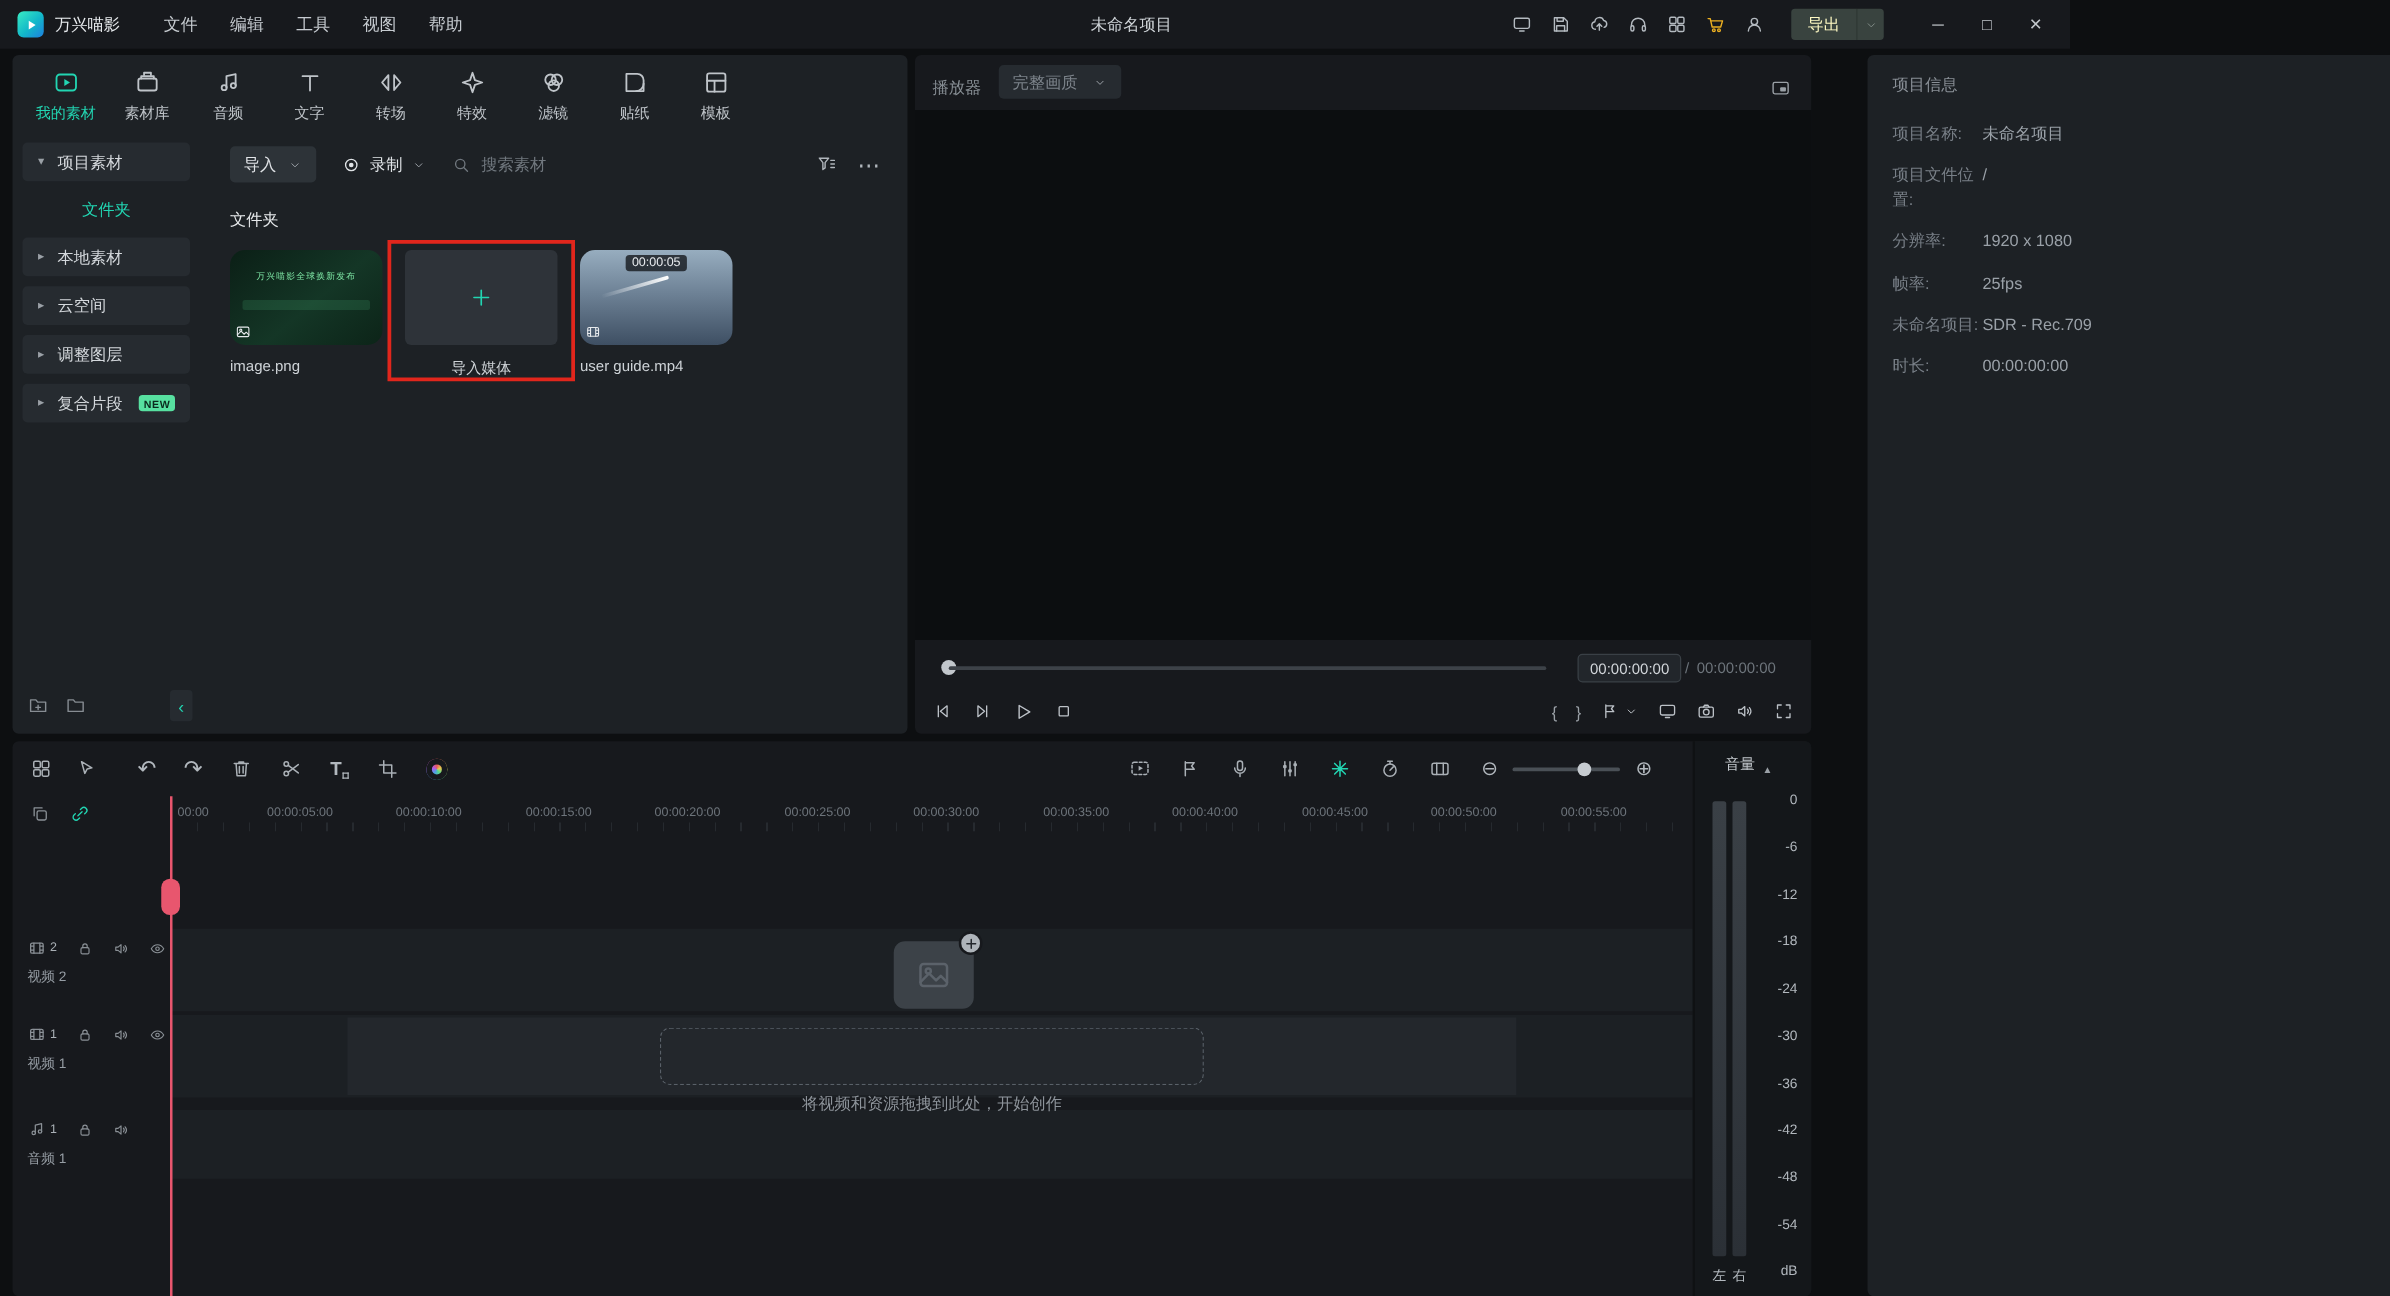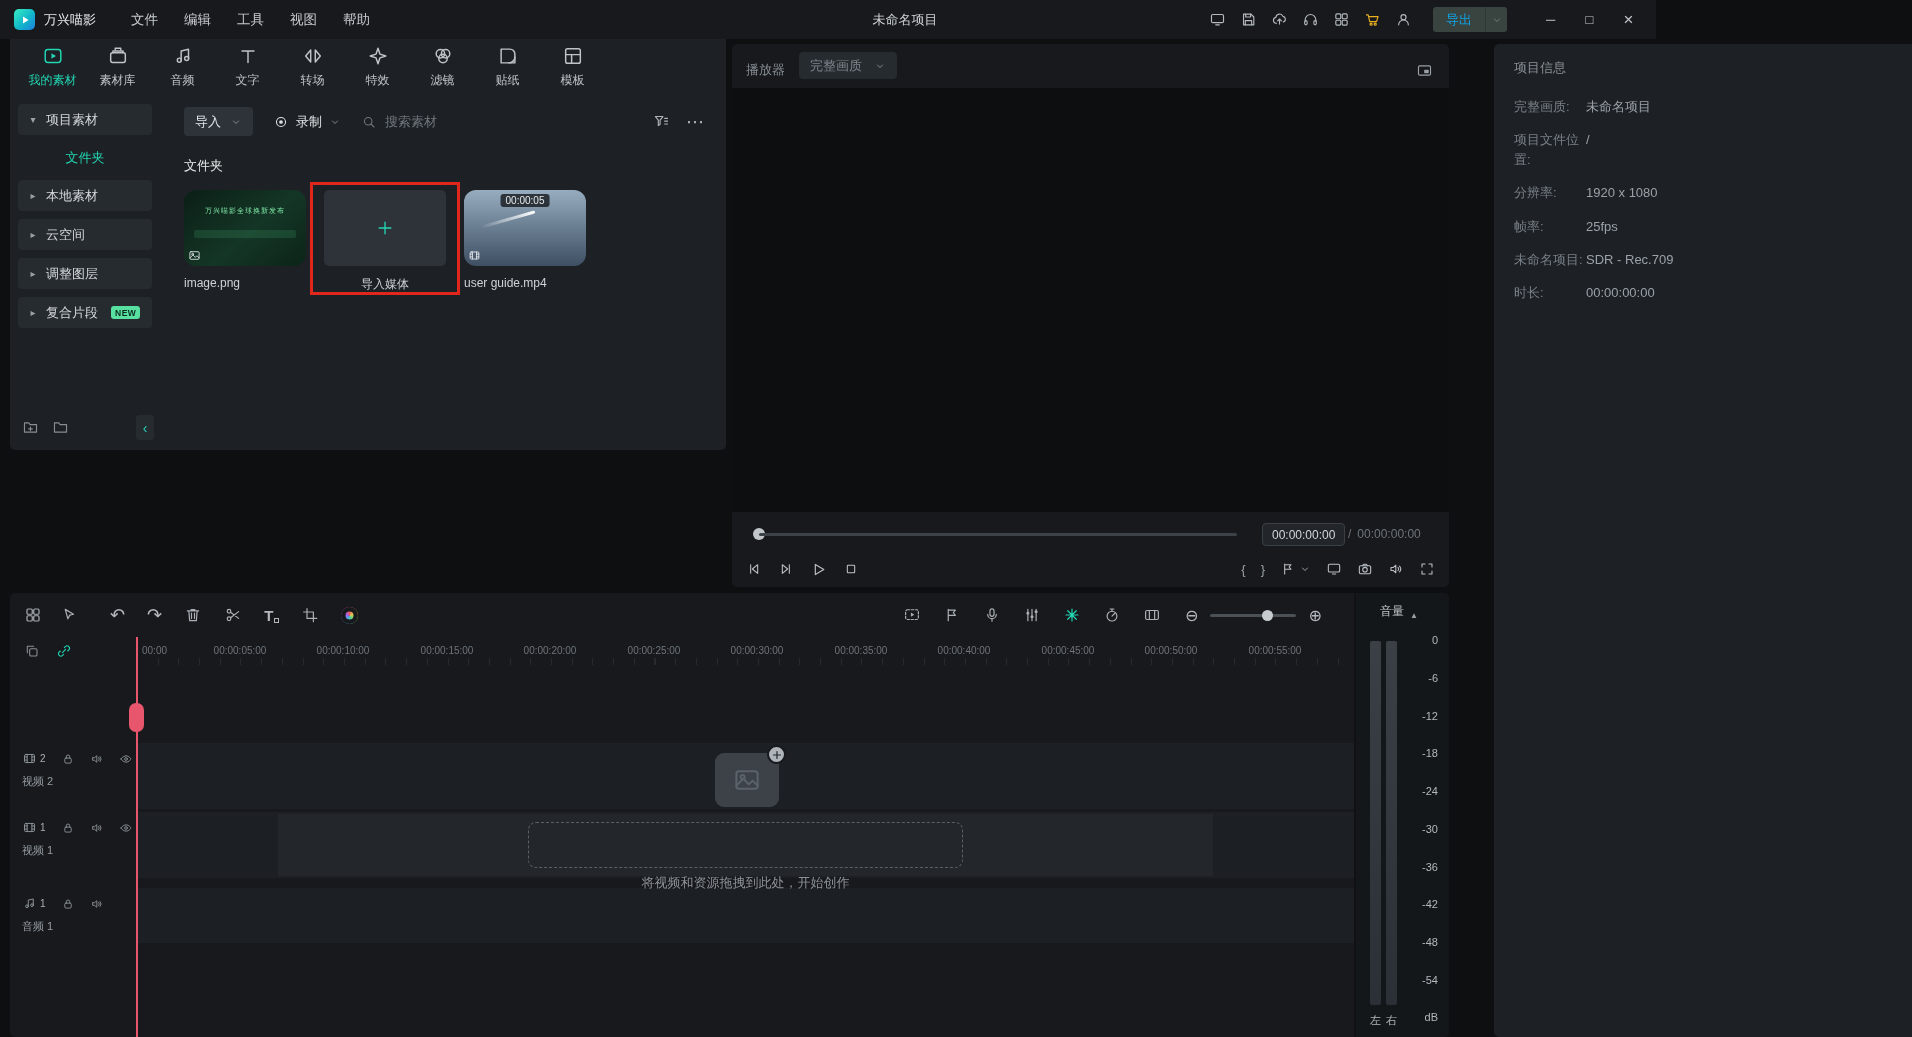--- a/index.html
+++ b/index.html
@@ -14,26 +14,26 @@
 .logo{display:flex;align-items:center;gap:9px;padding:0 14px}
 .logo-mark{width:21px;height:21px;border-radius:5px;background:linear-gradient(135deg,#35e8c4 5%,#12b7c9 55%,#1e7fe0);display:flex;align-items:center;justify-content:center;color:#fff}
 .logo-name{font-size:13px;color:#e8ebee}
 .menubar{display:flex;margin-left:8px}
 .menu-item{padding:5px 13px;font-size:13.5px;color:#c6cbd0;border-radius:4px;cursor:default}
 .win-title{position:absolute;left:905px;transform:translateX(-50%);font-size:13px;color:#cfd4d8}
 .topbar-right{position:absolute;right:0;top:0;height:39px;display:flex;align-items:center;padding-right:8px}
 .tb-icon{width:31px;height:39px;display:flex;align-items:center;justify-content:center;color:#b4bac0}
 .tb-icon.cart{color:#edb021}
 .export-btn{display:flex;align-items:center;margin:0 24px 0 14px;height:25px;background:#39433f;border-radius:3px;overflow:hidden}
-.export-label{padding:0 13px;font-size:13px;color:#0ea5e9}
+.export-label{padding:0 13px;font-size:13px;color:#fef9c3}
 .export-caret{width:22px;height:100%;display:flex;align-items:center;justify-content:center;color:#7f8a85;border-left:1px solid #2f3834}
 .win-btn{width:39px;height:39px;display:flex;align-items:center;justify-content:center;color:#c2c7cc;font-size:13px}
 .win-btn.close{font-size:17px}
 
-.media-panel{left:10px;top:34px;width:716px;height:416px}
+.media-panel{left:10px;top:44px;width:716px;height:543px}
 .media-tabs{display:flex;padding:7px 4px 0 10px;height:58px}
 .mtab{width:65px;display:flex;flex-direction:column;align-items:center;gap:5px;padding-top:4px;color:#bfc4c9;font-size:12px;cursor:default}
 .mtab.active{color:#22d5b2}
 .media-body{position:absolute;top:60px;bottom:0;left:0;right:0;display:flex}
 .media-side{width:150px;padding:10px 8px;position:relative;flex:none}
 .side-pill{display:flex;align-items:center;gap:8px;height:31px;background:#262b30;border-radius:4px;padding:0 10px;margin-bottom:8px;font-size:13px;color:#d4d8dc}
 .side-sel{height:29px;display:flex;align-items:center;justify-content:center;color:#22d5b2;font-size:13px;margin-bottom:8px}
 .caret{color:#9aa0a6;font-size:10px;width:10px;text-align:center}
 .badge-new{margin-left:5px;background:#57e0a0;color:#0b2b1e;font-size:8.5px;font-weight:bold;padding:1.5px 4px;border-radius:3px;letter-spacing:.5px}
 .side-bottom{position:absolute;left:12px;right:6px;bottom:10px;display:flex;align-items:center;gap:13px;color:#878d93}
@@ -656,21 +656,21 @@
               <use href="#s-expand"></use>
             </svg>
           </span>
       </div>
     </div>
   </section>
 
   <aside class="panel info-panel">
     <div class="info-title">项目信息</div>
     <div class="info-row">
-        <span class="info-label">完整画质:</span>
+        <span class="info-label">项目名称:</span>
         <span class="info-value">未命名项目</span>
       </div>
     <div class="info-row">
         <span class="info-label">项目文件位置:</span>
         <span class="info-value">/</span>
       </div>
     <div class="info-row">
         <span class="info-label">分辨率:</span>
         <span class="info-value">1920 x 1080</span>
       </div>

